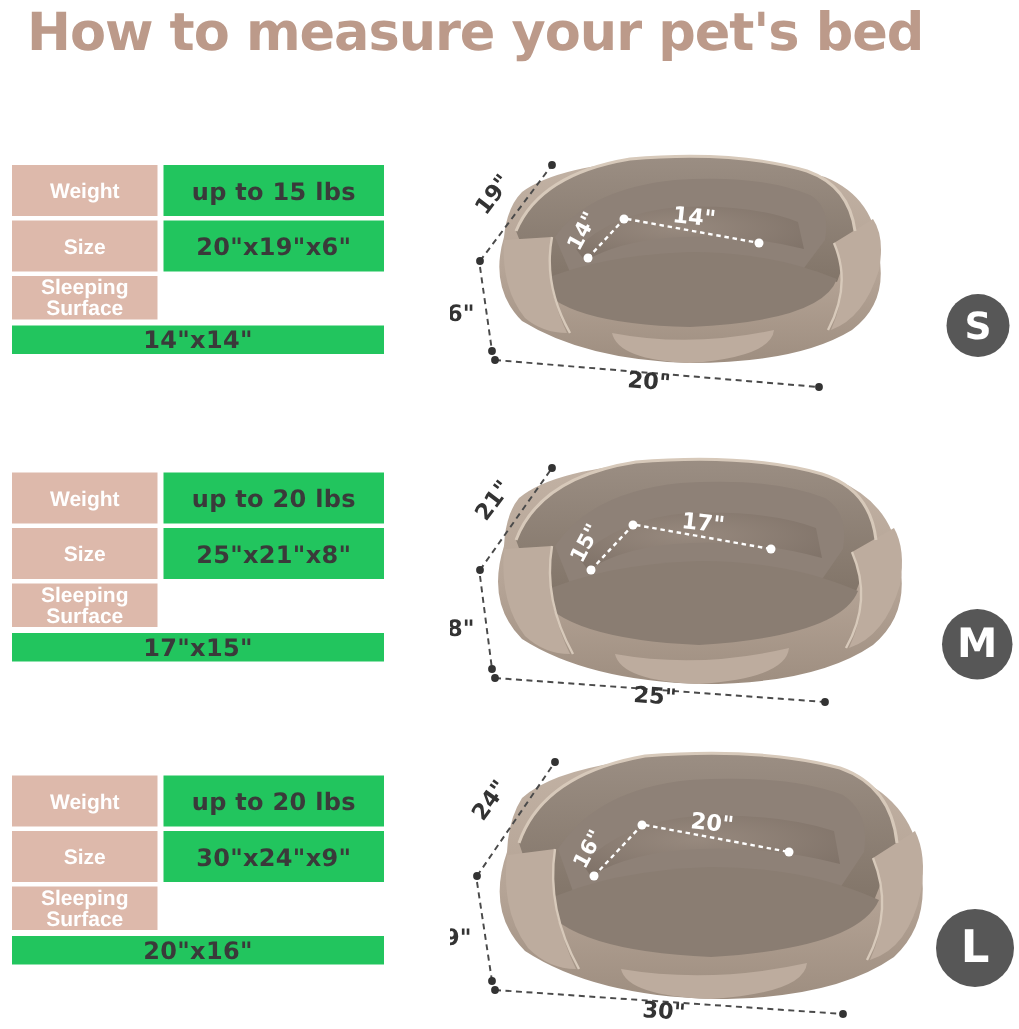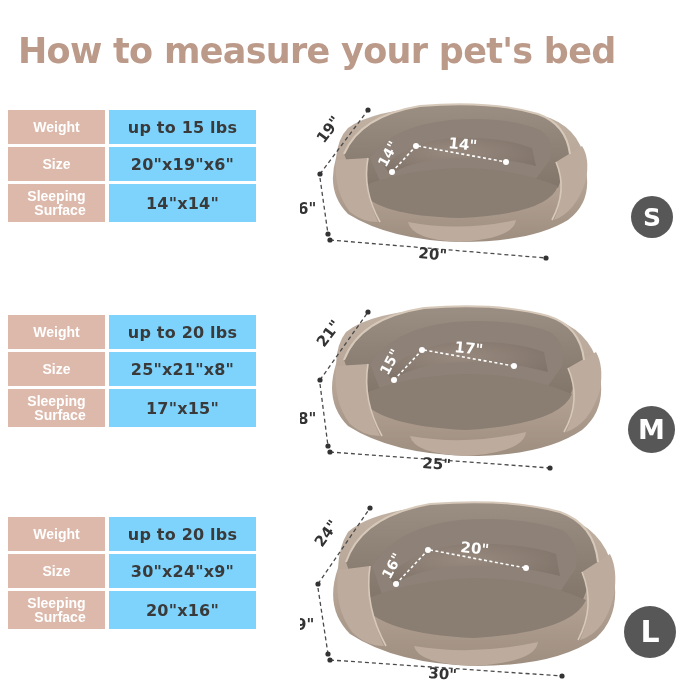--- a/index.html
+++ b/index.html
@@ -21,55 +21,54 @@
     position: absolute;
     left: 18px;
     top: 2px;
     width: 660px;
     font-size: 35px;
     font-weight: bold;
     letter-spacing: -0.7px;
     color: #bc9a8a;
     white-space: nowrap;
     font-family: "DejaVu Sans", sans-serif;
-    margin-top: 29px;
   }
 
   
   .spec-table {
     position: absolute;
     left: 8px;
     width: 248px;
     display: flex;
     flex-direction: column;
     gap: 3px;
   }
   .spec-row {
     display: flex;
     gap: 4px;
     height: 34px;
   }
-  .spec-row.tall { height: 38px; }
+  .spec-row.tall { height: 38px; flex-direction: column; }
 
   .spec-label {
     width: 97px;
     background: #ddb9ab;
     color: #ffffff;
     font-size: 14px;
     font-weight: bold;
     display: flex;
     align-items: center;
     justify-content: center;
-    text-align: right;
+    text-align: center;
     line-height: 1.02;
     flex: 0 0 auto;
   }
   .spec-value {
     flex: 1 1 auto;
-    background: #7dd3fc;
+    background: #22c55e;
     color: #3a3a3a;
     font-size: 16px;
     font-weight: bold;
     display: flex;
     align-items: center;
     justify-content: center;
     letter-spacing: 0.2px;
     font-family: "DejaVu Sans", sans-serif;
   }
 

